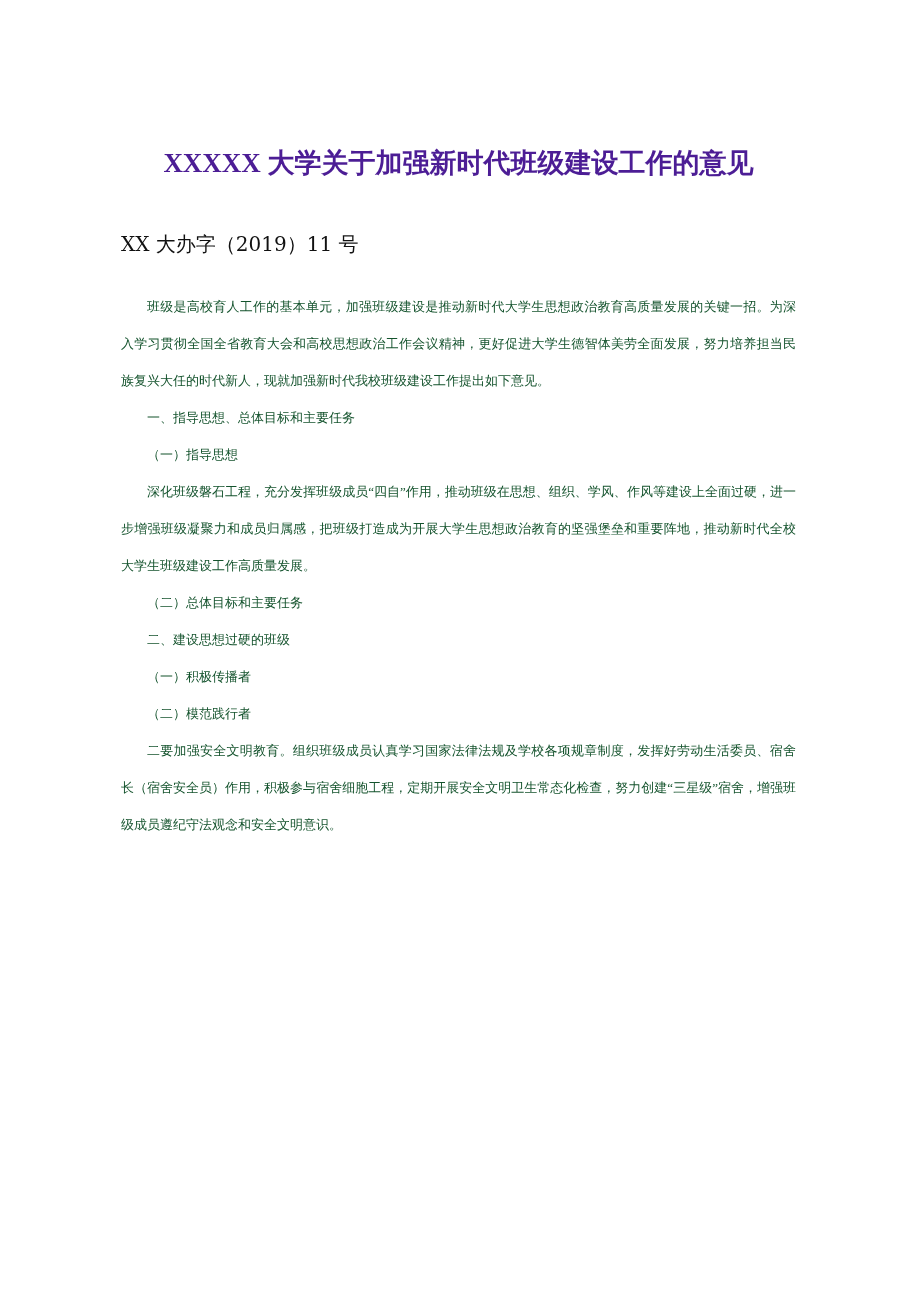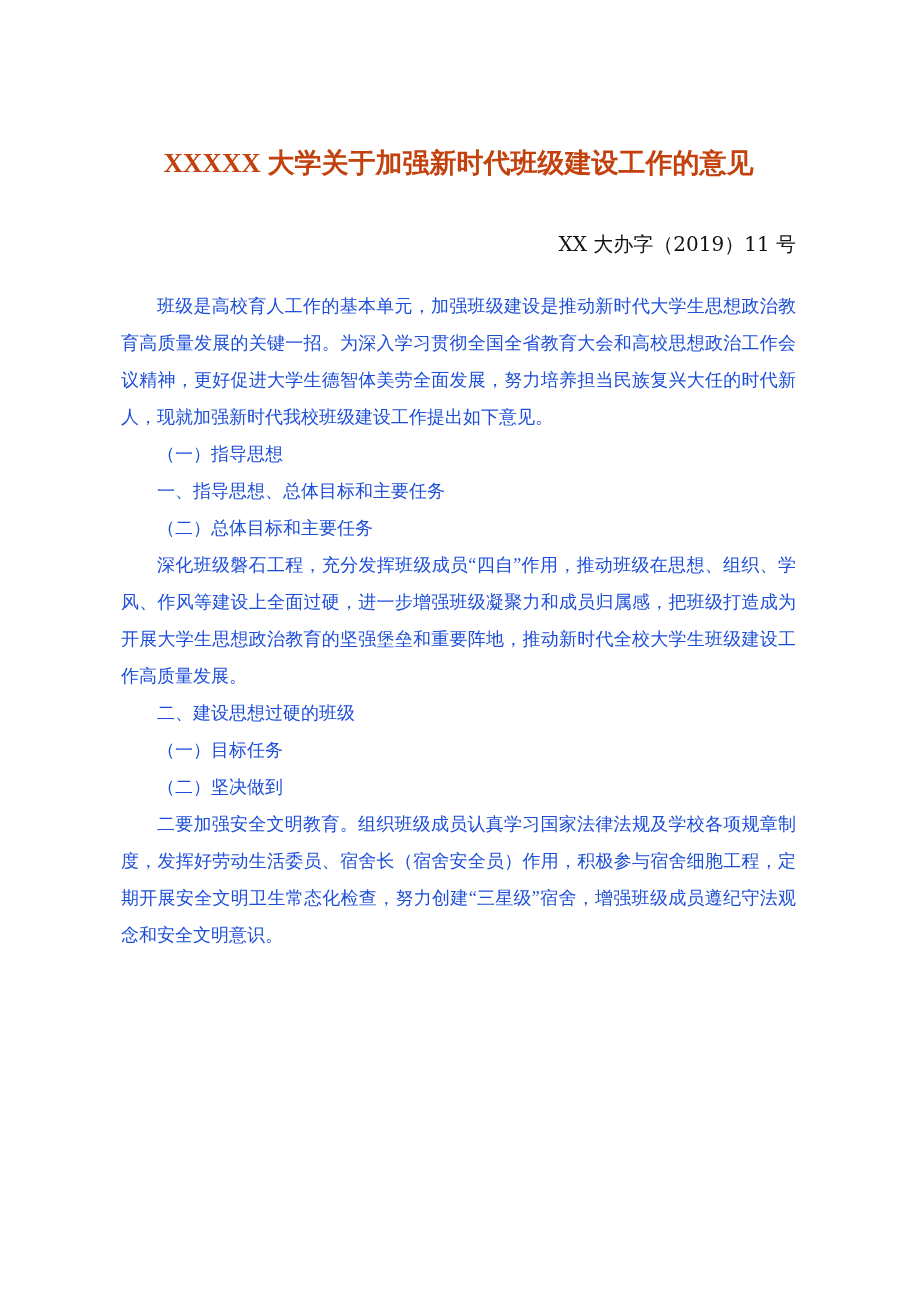--- a/index.html
+++ b/index.html
@@ -14,53 +14,53 @@
     padding: 146px 124px 0 121px;
     overflow: hidden;
     font-family: "Liberation Serif", "DejaVu Serif", serif;
     color: #1c1c1c;
   }
   .doc-title {
     font-size: 27px;
     line-height: 34px;
     font-weight: bold;
     text-align: center;
-    color: #c2410c;
+    color: #4c1d95;
     font-family: "Liberation Serif", "DejaVu Serif", serif;
   }
   .doc-number {
     margin-top: 51px;
     font-size: 20px;
     line-height: 26px;
-    text-align: right;
+    text-align: left;
     color: #111111;
     font-family: "DejaVu Serif", "Liberation Serif", serif;
   }
   .doc-body {
     margin-top: 31px;
   }
   .doc-body p {
-    font-size: 18px;
+    font-size: 13px;
     line-height: 37px;
     text-align: justify;
     text-indent: 2em;
-    color: #1d4ed8;
+    color: #14532d;
     word-break: break-all;
   }
 </style>
 </head>
 <body>
 
 <div class="page">
   <h1 class="doc-title">XXXXX 大学关于加强新时代班级建设工作的意见</h1>
   <div class="doc-number">XX 大办字（2019）11 号</div>
   <div class="doc-body" id="doc-body">
       <p>班级是高校育人工作的基本单元，加强班级建设是推动新时代大学生思想政治教育高质量发展的关键一招。为深入学习贯彻全国全省教育大会和高校思想政治工作会议精神，更好促进大学生德智体美劳全面发展，努力培养担当民族复兴大任的时代新人，现就加强新时代我校班级建设工作提出如下意见。</p>
+      <p>一、指导思想、总体目标和主要任务</p>
       <p>（一）指导思想</p>
-      <p>一、指导思想、总体目标和主要任务</p>
+      <p>深化班级磐石工程，充分发挥班级成员“四自”作用，推动班级在思想、组织、学风、作风等建设上全面过硬，进一步增强班级凝聚力和成员归属感，把班级打造成为开展大学生思想政治教育的坚强堡垒和重要阵地，推动新时代全校大学生班级建设工作高质量发展。</p>
       <p>（二）总体目标和主要任务</p>
-      <p>深化班级磐石工程，充分发挥班级成员“四自”作用，推动班级在思想、组织、学风、作风等建设上全面过硬，进一步增强班级凝聚力和成员归属感，把班级打造成为开展大学生思想政治教育的坚强堡垒和重要阵地，推动新时代全校大学生班级建设工作高质量发展。</p>
       <p>二、建设思想过硬的班级</p>
-      <p>（一）目标任务</p>
-      <p>（二）坚决做到</p>
+      <p>（一）积极传播者</p>
+      <p>（二）模范践行者</p>
       <p>二要加强安全文明教育。组织班级成员认真学习国家法律法规及学校各项规章制度，发挥好劳动生活委员、宿舍长（宿舍安全员）作用，积极参与宿舍细胞工程，定期开展安全文明卫生常态化检查，努力创建“三星级”宿舍，增强班级成员遵纪守法观念和安全文明意识。</p>
     </div>
 </div>
 
 </body></html>

